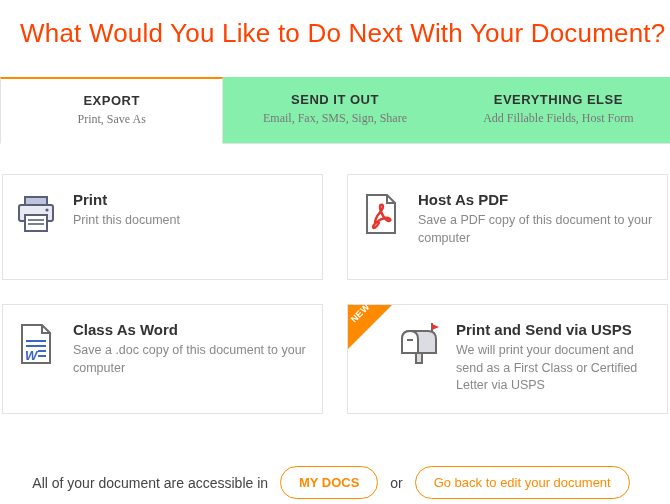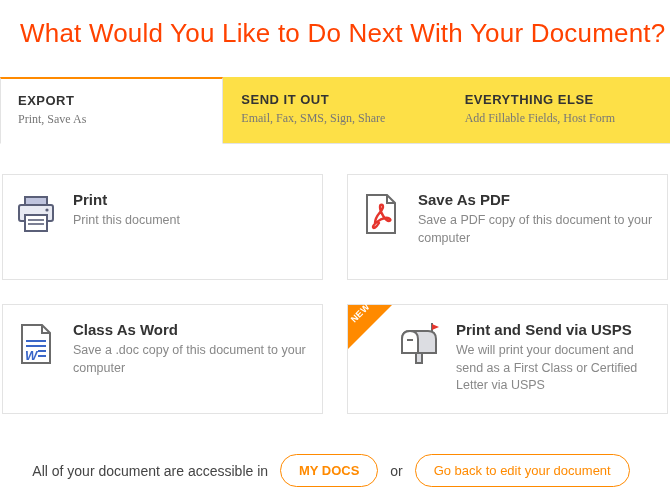--- a/index.html
+++ b/index.html
@@ -18,35 +18,35 @@
     padding: 18px 2px 0 20px;
     letter-spacing: .2px;
   }
   .tabs {
     display: flex;
     margin-top: 28px;
     border-bottom: 1px solid #e3e3e3;
   }
   .tab {
     flex: 1;
-    text-align: left;
+    text-align: center;
     padding: 14px 17px 16px;
     border: 1px solid transparent;
     cursor: pointer;
     position: relative;
   }
   .tab.active {
     border: 1px solid #e3e3e3;
     border-bottom: 1px solid #fff;
     border-top: 2px solid #ff8a00;
     margin-bottom: -1px;
     background: #fff;
   }
   .tab:not(.active){
-    background:#fde047;
+    background:#86efac;
   }
   .tab-label {
     font-weight: 700;
     font-size: 13px;
     color: #333;
     letter-spacing: .5px;
   }
   .tab-sub {
     font-size: 12px;
     color: #777;
@@ -109,21 +109,21 @@
     color:#444;
   }
   .pill{
     display:inline-block;
     border:1.5px solid #ff8a00;
     color:#ff8a00;
     border-radius:20px;
     padding:8px 18px;
     font-weight:700;
     font-size:13px;
-    margin:0 8px;
+    margin:12px 8px;
     cursor:pointer;
     vertical-align:middle;
   }
   .pill.normal{font-weight:400}
   .footer-text{vertical-align:middle}
 </style>
 </head>
 <body>
 
 <h1 class="page-title">What Would You Like to Do Next With Your Document?</h1>
@@ -164,21 +164,21 @@
 
   <div class="tile">
     <div class="tile-icon">
       <svg width="40" height="46" viewBox="0 0 40 46">
         <path d="M6 4 H26 L34 12 V42 H6 Z" fill="none" stroke="#6b6b6b" stroke-width="2"></path>
         <path d="M26 4 V12 H34" fill="none" stroke="#6b6b6b" stroke-width="2"></path>
         <path d="M14 32 C14 24 22 20 22 16 C22 13 19 13 19 16 C19 22 25 30 28 30 C31 30 29 26 24 27 C18 28 12 34 12 36 C12 38 15 37 18 32" fill="none" stroke="#e5352d" stroke-width="2.4" stroke-linecap="round"></path>
       </svg>
     </div>
     <div class="tile-body">
-      <div class="tile-title">Save As PDF</div>
+      <div class="tile-title">Host As PDF</div>
       <div class="tile-desc">Save a PDF copy of this document to your computer</div>
     </div>
   </div>
 
   <div class="tile">
     <div class="tile-icon">
       <svg width="40" height="46" viewBox="0 0 40 46">
         <path d="M6 4 H26 L34 12 V42 H6 Z" fill="none" stroke="#6b6b6b" stroke-width="2"></path>
         <path d="M26 4 V12 H34" fill="none" stroke="#6b6b6b" stroke-width="2"></path>
         <line x1="10" y1="20" x2="30" y2="20" stroke="#3a66c8" stroke-width="2"></line>

